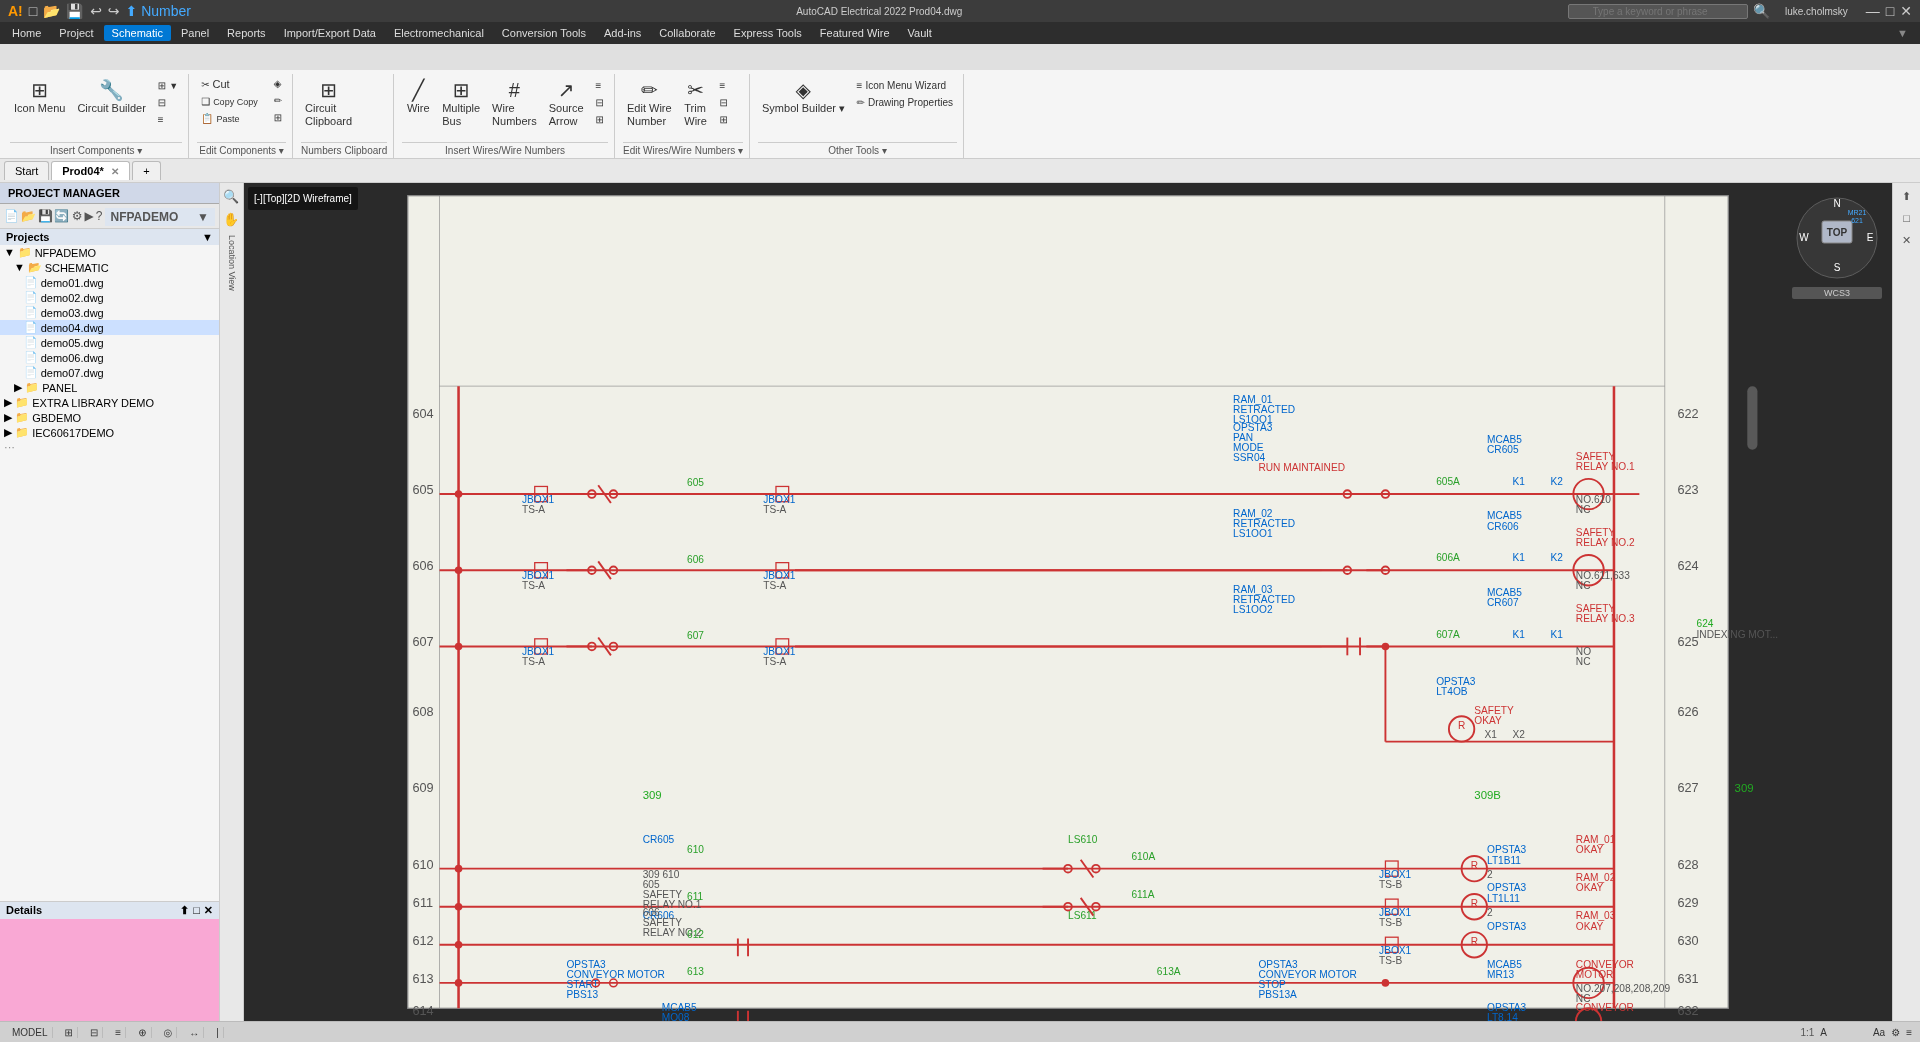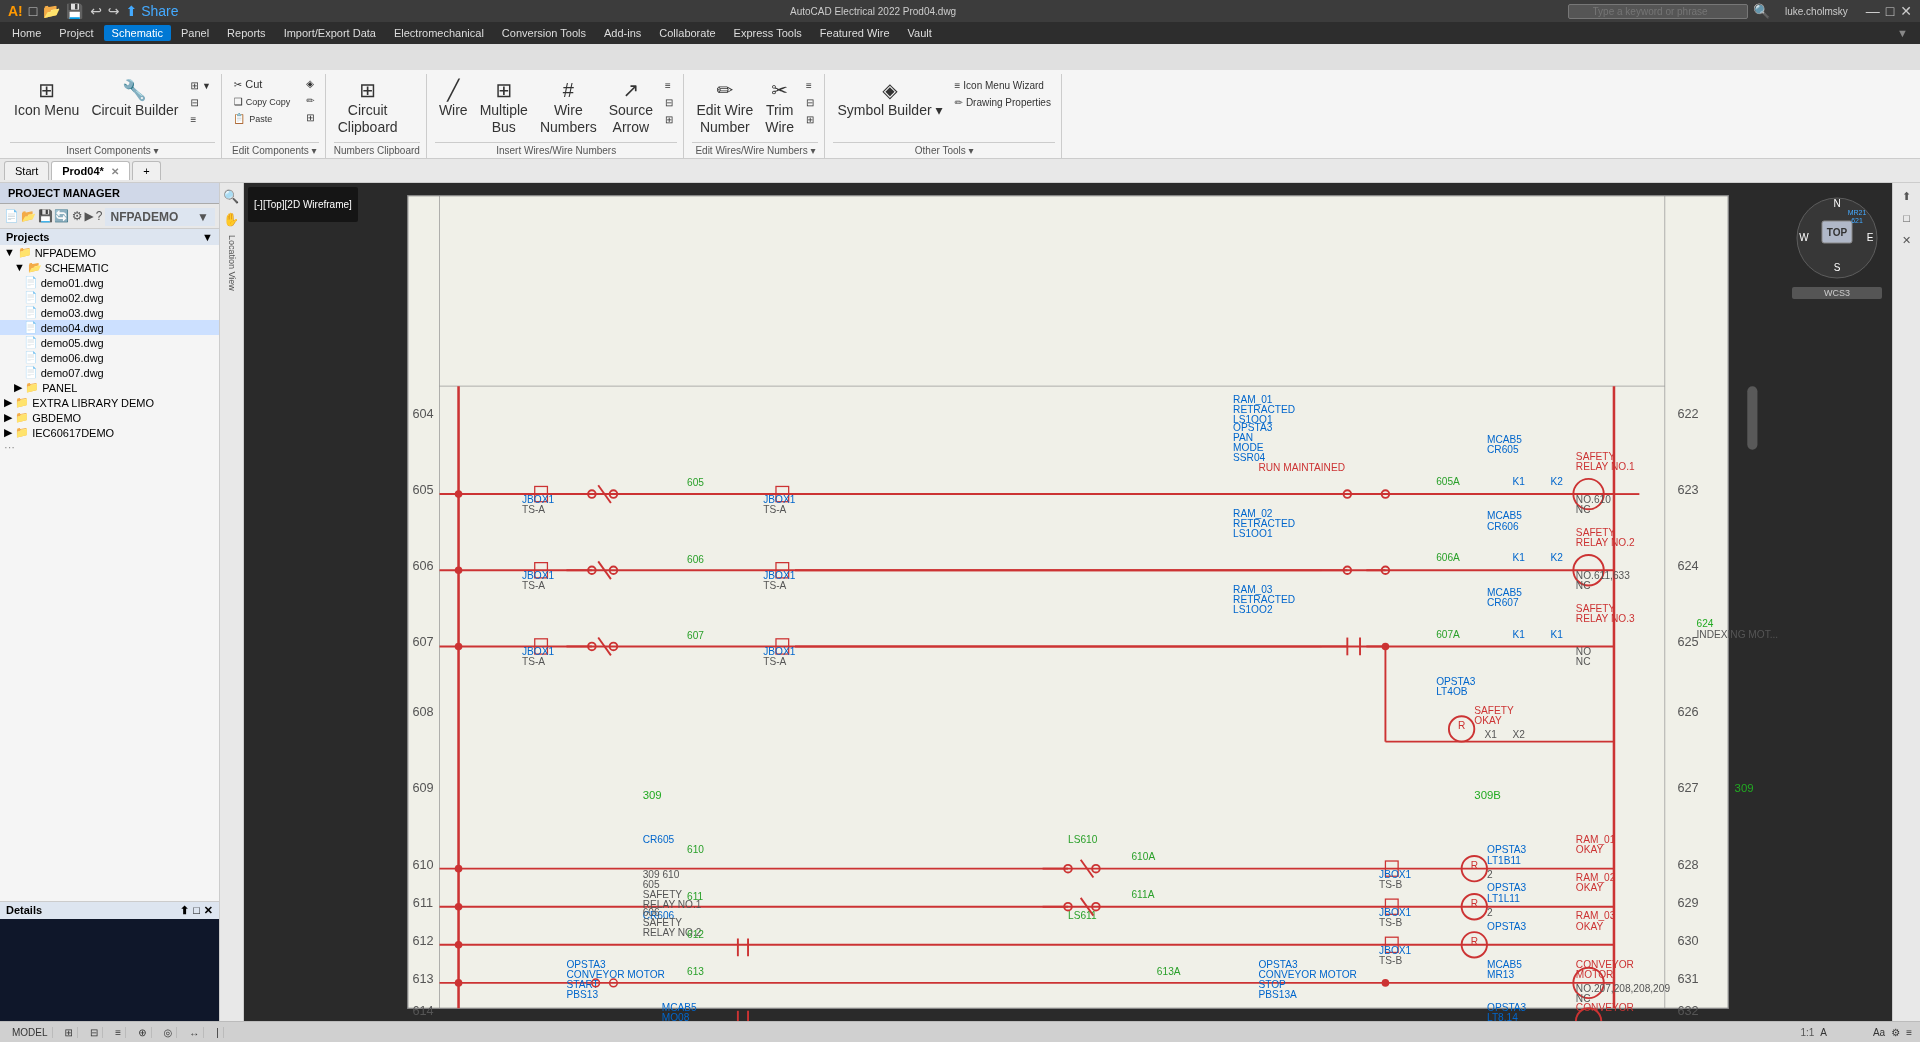--- a/index.html
+++ b/index.html
@@ -71,21 +71,21 @@
       flex-direction: column;
       align-items: center;
       padding: 2px 4px;
       cursor: pointer;
       border-radius: 2px;
       font-size: 10px;
       color: #333;
       min-width: 32px;
     }
     .ribbon-btn .icon { font-size: 20px; line-height: 24px; }
-    .ribbon-btn .label { font-size: 14px; text-align: center; line-height: 1.2; }
+    .ribbon-btn .label { font-size: 11px; text-align: left; line-height: 1.2; }
     .ribbon-btn-small {
       display: flex;
       align-items: center;
       gap: 3px;
       padding: 2px 4px;
       cursor: pointer;
       border-radius: 2px;
       font-size: 10px;
       color: #333;
     }
@@ -180,21 +180,21 @@
       padding: 1px 0;
       cursor: pointer;
       font-size: 11px;
     }
     .tree-item.selected { background: #cce0ff; }
     .tree-item .indent { display: inline-block; }
     .tree-item .icon { margin-right: 3px; }
     .details-panel {
       height: 120px;
       border-top: 1px solid #ccc;
-      background: #0f172a;
+      background: #f9a8d4;
     }
     .details-header {
       background: #dde5f0;
       padding: 2px 6px;
       font-size: 11px;
       font-weight: bold;
       display: flex;
       justify-content: space-between;
     }
 
@@ -234,21 +234,21 @@
       position: relative;
       overflow: hidden;
     }
     #canvas-view-label {
       position: absolute;
       top: 4px;
       left: 4px;
       color: #fff;
       font-size: 10px;
       background: rgba(0,0,0,0.5);
-      padding: 12px 6px;
+      padding: 6px 6px;
       border-radius: 2px;
       z-index: 10;
     }
 
     
     #side-panel-right {
       width: 28px;
       background: #e8e8e8;
       border-left: 1px solid #ccc;
       display: flex;
@@ -305,21 +305,21 @@
 </head>
 <body>
 
 <div id="topbar">
   <span class="qa-btn" style="color:#f90;font-weight:bold;font-size:14px;">A!</span>
   <span class="qa-btn">□</span>
   <span class="qa-btn">📂</span>
   <span class="qa-btn">💾</span>
   <span class="qa-btn">↩</span>
   <span class="qa-btn">↪</span>
-  <span class="qa-btn" style="color:#4af;">⬆ Share</span>
+  <span class="qa-btn" style="color:#4af;">⬆ Number</span>
   <span style="flex:1"></span>
   <span style="color:#ccc;font-size:10px;">AutoCAD Electrical 2022  Prod04.dwg</span>
   <span style="flex:1"></span>
   <input class="search-box" placeholder="Type a keyword or phrase" style="">
   <span style="color:#888;font-size:14px;">🔍</span>
   <span style="color:#ccc;font-size:10px;margin-left:8px;">luke.cholmsky</span>
   <span class="qa-btn" style="margin-left:12px;">—</span>
   <span class="qa-btn">□</span>
   <span class="qa-btn">✕</span>
 </div>

